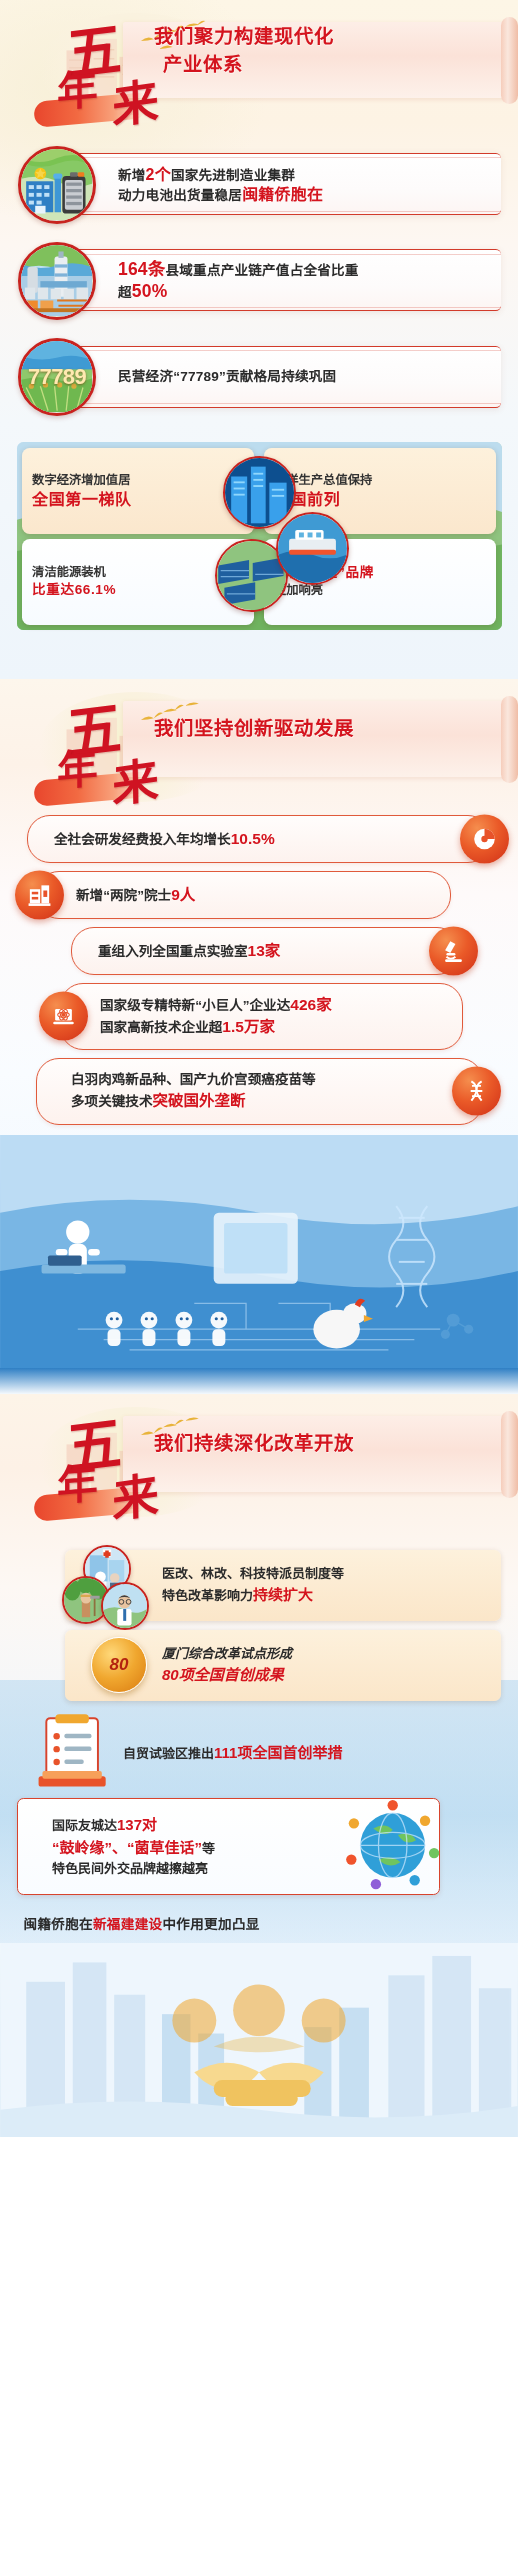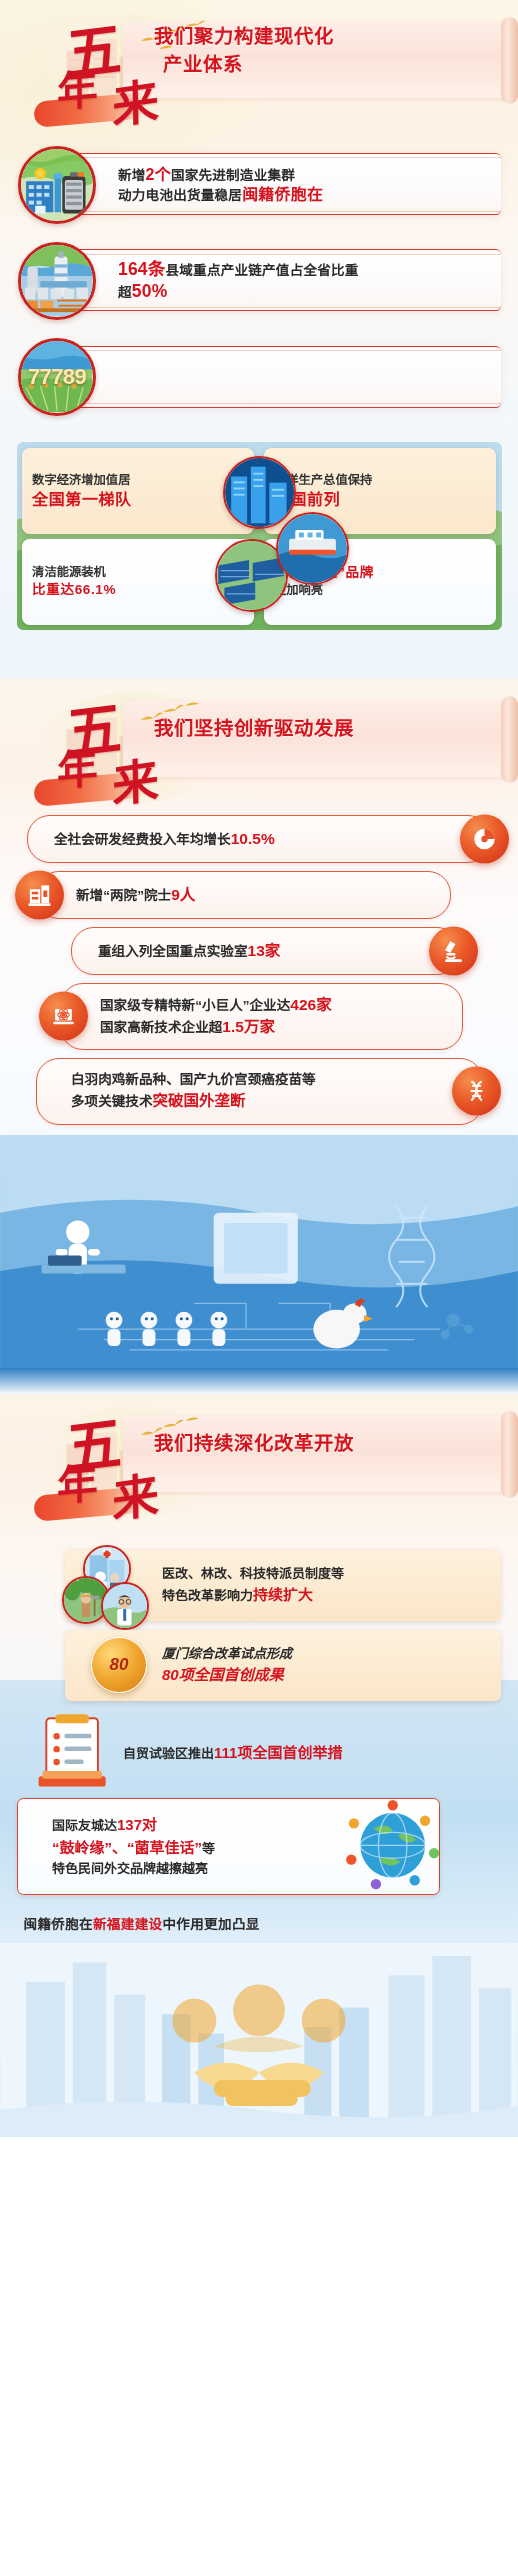--- a/index.html
+++ b/index.html
@@ -387,20 +387,23 @@
                 <path d="M96 72 L86 108"></path>
             </g>
             <g fill="#f3a93a" opacity=".8">
               <circle cx="16" cy="70" r="4"></circle>
                 <circle cx="38" cy="68" r="4"></circle>
                 <circle cx="60" cy="68" r="4"></circle>
               <circle cx="82" cy="70" r="4"></circle>
             </g>
           </svg>
           <div class="circ-num">77789</div>
+        </div>
+        <div class="row-txt">
+          <div class="ln">民营经济“77789”贡献格局持续巩固</div>
         </div>
       </div>
     </div>
 
     <div class="quad">
       <div class="quad-bg">
         <svg viewBox="0 0 748 290" width="485" height="188">
           <rect width="748" height="290" fill="#bcdcee"></rect>
           <path d="M0 120 q120-36 250-10 q150 30 280-6 q120-32 218 4 V290 H0z" fill="#8fc47f"></path>
           <path d="M0 168 q160-30 320 4 q170 36 428-14 V290 H0z" fill="#6fb35f"></path>

